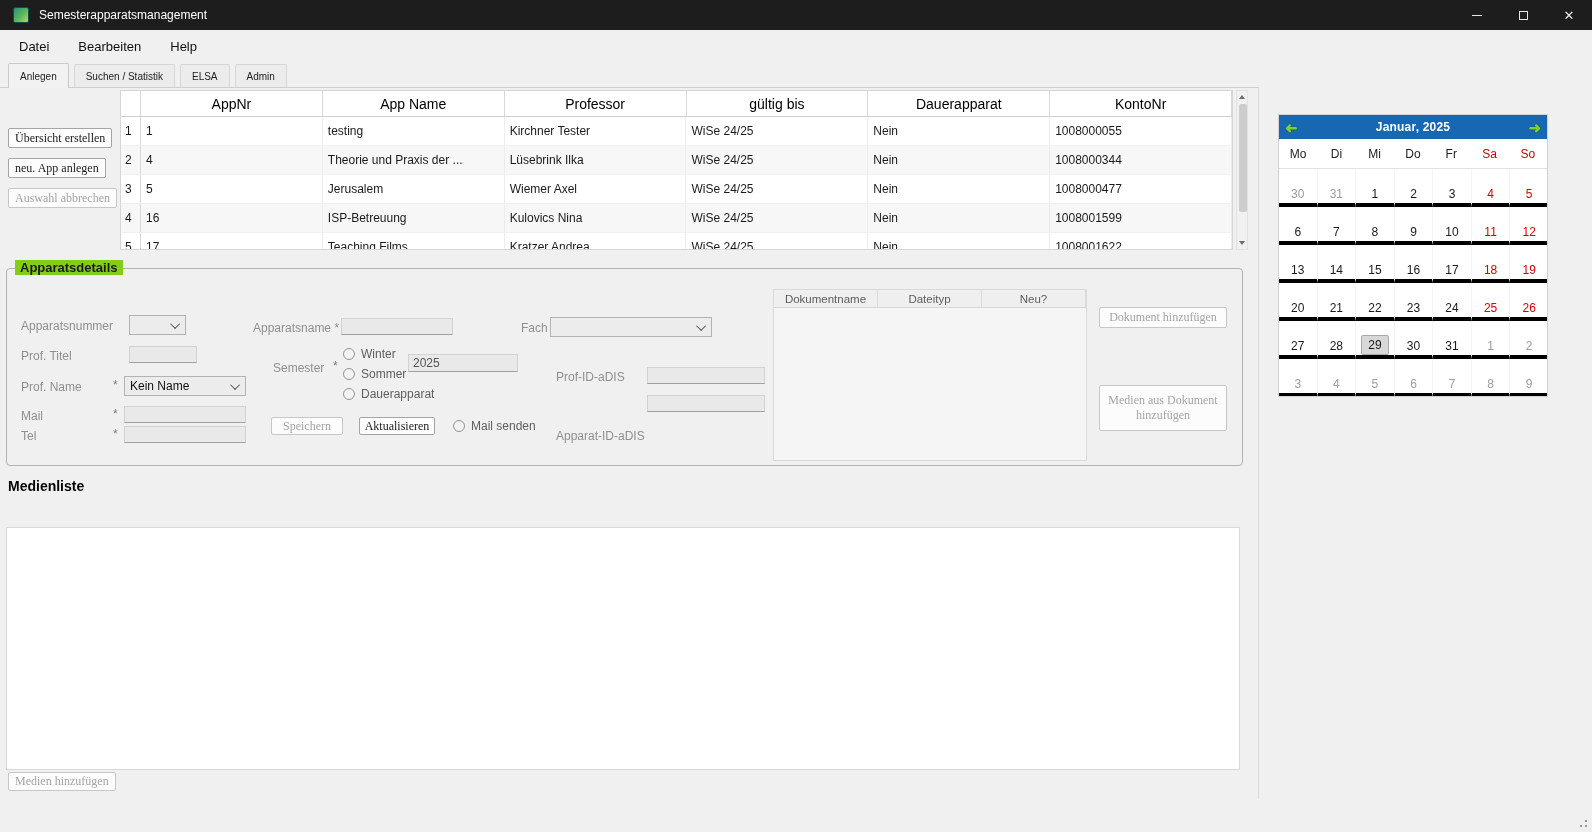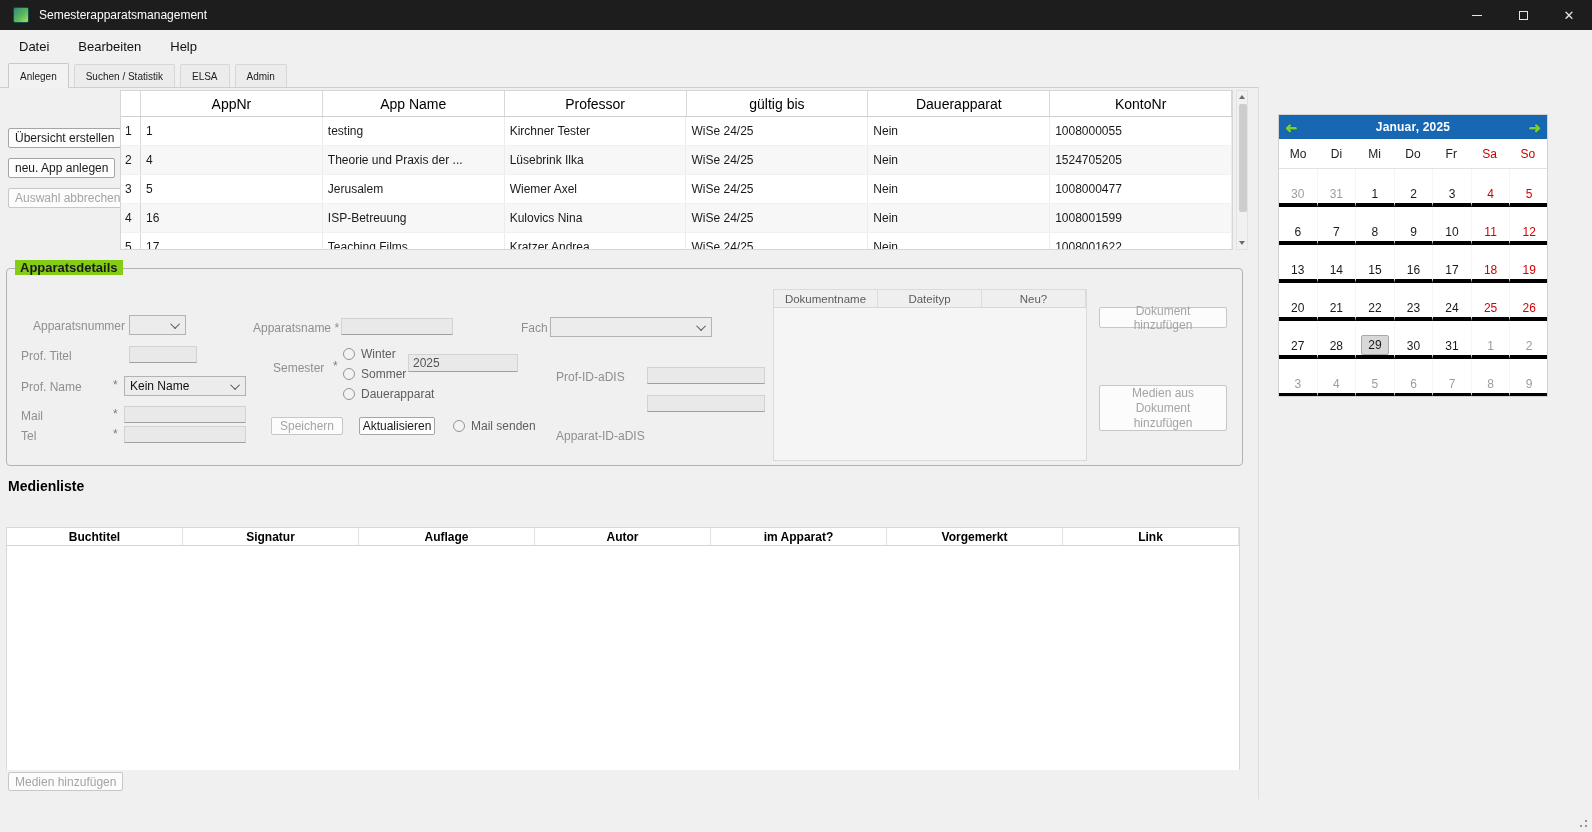--- a/index.html
+++ b/index.html
@@ -38,21 +38,21 @@
   .tab { height:24px; display:flex; align-items:center; padding:0 11px; font-size:10px;
     background:#ececec; border:1px solid #d6d6d6; border-bottom:none; margin-right:5px;
     border-radius:2px 2px 0 0; color:#222; position:relative; }
   .tab.active { background:#f2f2f2; height:25px; z-index:3; border-color:#c9c9c9; }
   .tabpage { position:absolute; left:0; top:87px; width:1259px; height:712px;
     background:#f0f0f0; border-top:1px solid #cfcfcf; border-right:1px solid #dcdcdc; }
 
   
   .btn { background:#fdfdfd; border:1px solid #a5a5a5; border-radius:2px; font-size:12px;
     color:#1b1b1b; display:flex; align-items:center; justify-content:center;
-    padding:1px 6px; cursor:default; text-align:center; }
+    padding:1px 6px; cursor:default; text-align:center;font-family:Liberation Serif, serif; }
   .btn.disabled { color:#a4a4a4; border-color:#c7c7c7; background:#fcfcfc; }
   .abs { position:absolute; }
 
   
   .apps-table { position:absolute; left:120px; top:90px; width:1113px; height:160px;
     background:#fff; border:1px solid #d6d6d6; overflow:hidden; }
   .thead { display:flex; height:26px; background:#ffffff; border-bottom:1px solid #cfcfcf; }
   .th { border-right:1px solid #d8d8d8; display:flex; align-items:center; justify-content:center;
     font-size:14px; color:#000; width:182px; }
   .th.rowhdr, .td.rowhdr { width:20px; }
@@ -194,21 +194,21 @@
         <div class="td">Nein</div>
         <div class="td">1008000055</div>
       </div>
       <div class="tr alt">
         <div class="td rowhdr">2</div>
         <div class="td">4</div>
         <div class="td">Theorie und Praxis der ...</div>
         <div class="td">Lüsebrink Ilka</div>
         <div class="td">WiSe 24/25</div>
         <div class="td">Nein</div>
-        <div class="td">1524705205</div>
+        <div class="td">1008000344</div>
       </div>
       <div class="tr">
         <div class="td rowhdr">3</div>
         <div class="td">5</div>
         <div class="td">Jerusalem</div>
         <div class="td">Wiemer Axel</div>
         <div class="td">WiSe 24/25</div>
         <div class="td">Nein</div>
         <div class="td">1008000477</div>
       </div>
@@ -384,21 +384,21 @@
       </div>
       <div class="cal-cell muted">
         <span class="cal-num">9</span>
       </div>
     </div>
 </div>
 
 <div class="groupbox">
   <span class="gb-title">Apparatsdetails</span>
 
-  <span class="lbl" style="left:26px; top:50px;">Apparatsnummer</span>
+  <span class="lbl" style="left:14px; top:50px;">Apparatsnummer</span>
   <div class="combo" style="left:122px; top:46px; width:57px;">
     <span></span>
       <span class="chev"></span>
   </div>
 
   <span class="lbl" style="left:14px; top:80px;">Prof. Titel</span>
   <div class="field" style="left:122px; top:77px; width:68px;"></div>
 
   <span class="lbl" style="left:14px; top:111px;">Prof. Name</span>
   <span class="star" style="left:106px; top:109px;">*</span>
@@ -467,27 +467,18 @@
   </div>
 
   <div class="btn abs disabled" style="left:1092px; top:38px; width:128px; height:21px;">Dokument hinzufügen</div>
   <div class="btn abs disabled" style="left:1092px; top:79px; width:128px; height:21px;margin-top:42px;">Dokument öffnen</div>
   <div class="btn abs disabled" style="left:1092px; top:116px; width:128px; height:46px; white-space:normal; line-height:1.25;">Medien aus Dokument hinzufügen</div>
 </div>
 
 <div class="medien-title">Medienliste</div>
 
 <div class="media-table">
-  <div class="media-head">
-    <div class="media-th">Buchtitel</div>
-    <div class="media-th">Signatur</div>
-    <div class="media-th">Auflage</div>
-    <div class="media-th">Autor</div>
-    <div class="media-th">im Apparat?</div>
-    <div class="media-th">Vorgemerkt</div>
-    <div class="media-th">Link</div>
-  </div>
   <div class="media-body"></div>
 </div>
 
 <div class="btn abs disabled" style="left:8px; top:772px; height:19px;">Medien hinzufügen</div>
 
 <div class="grip"></div>
 
 </body></html>

